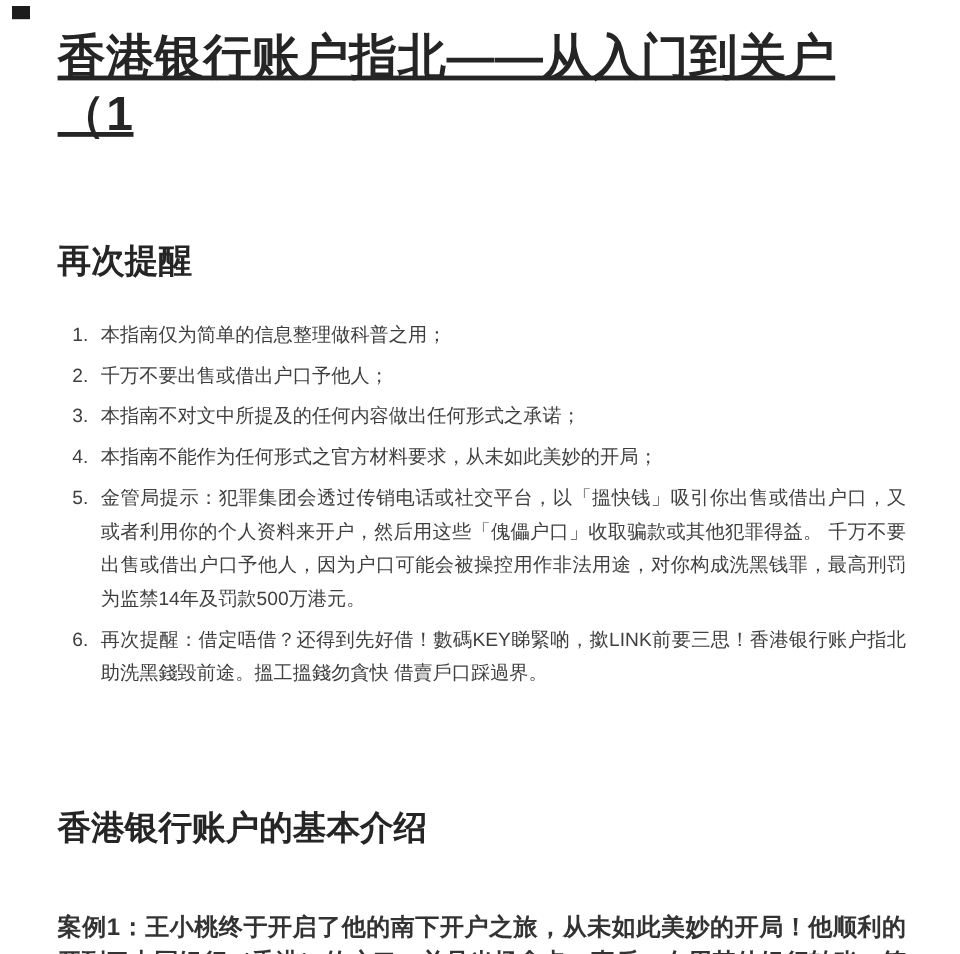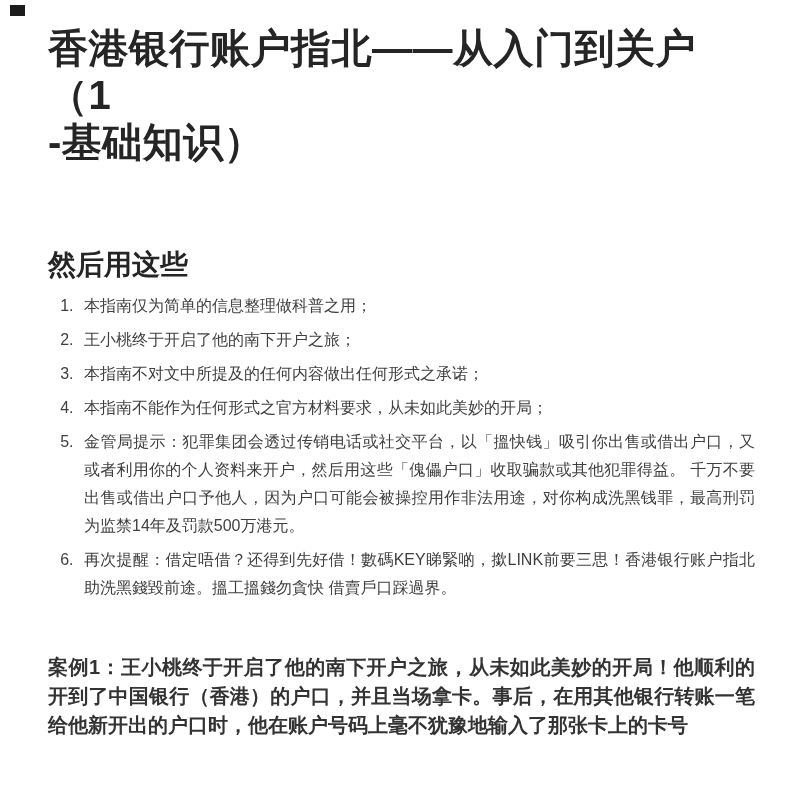--- a/index.html
+++ b/index.html
@@ -26,32 +26,33 @@
   .page {
     padding: 0 45px 0 48px;
   }
   .article-title {
     margin: 25px 0 0 0;
     font-size: 40px;
     line-height: 47px;
     font-weight: 700;
     color: #252525;
     letter-spacing: 0.5px;
+    text-decoration: underline;
   }
   .section-heading {
     font-size: 28px;
     line-height: 36px;
     font-weight: 700;
     color: #252525;
   }
   .notice-heading {
     margin: 81px 0 0 0;
   }
   .notice-list {
-    margin: 9px 0 0 0;
+    margin: 30px 0 0 0;
     padding: 0 0 0 30px;
     font-size: 16px;
     line-height: 28px;
     color: #3f3f3f;
   }
   .notice-list li {
     margin: 0 0 6px 0;
     padding-left: 6px;
     text-align: justify;
   }
@@ -67,29 +68,30 @@
     text-align: justify;
   }
 </style>
 </head>
 <body>
 
 <div class="clipped-fragment"></div>
 
 <div class="page">
 
-  <h1 class="article-title"><span>香港银行账户指北——从入门到关户（1</span><br><span>-基础知识）</span></h1>
+  <h1 class="article-title"><span>香港银行账户指北——从入门到关户（1</span><br></h1>
 
-  <h2 class="section-heading notice-heading">然后用这些</h2>
+  <h2 class="section-heading notice-heading">再次提醒</h2>
 
   <ol class="notice-list">
     <li>本指南仅为简单的信息整理做科普之用；</li>
-    <li>王小桃终于开启了他的南下开户之旅；</li>
+    <li>千万不要出售或借出户口予他人；</li>
     <li>本指南不对文中所提及的任何内容做出任何形式之承诺；</li>
     <li>本指南不能作为任何形式之官方材料要求，从未如此美妙的开局；</li>
     <li>金管局提示：犯罪集团会透过传销电话或社交平台，以「搵快钱」吸引你出售或借出户口，又或者利用你的个人资料来开户，然后用这些「傀儡户口」收取骗款或其他犯罪得益。 千万不要出售或借出户口予他人，因为户口可能会被操控用作非法用途，对你构成洗黑钱罪，最高刑罚为监禁14年及罚款500万港元。</li>
     <li>再次提醒：借定唔借？还得到先好借！數碼KEY睇緊啲，撳LINK前要三思！香港银行账户指北 助洗黑錢毀前途。搵工搵錢勿貪快 借賣戶口踩過界。</li>
   </ol>
 
+  <h2 class="section-heading intro-heading">香港银行账户的基本介绍</h2>
 
   <p class="case-paragraph">案例1：王小桃终于开启了他的南下开户之旅，从未如此美妙的开局！他顺利的开到了中国银行（香港）的户口，并且当场拿卡。事后，在用其他银行转账一笔给他新开出的户口时，他在账户号码上毫不犹豫地输入了那张卡上的卡号</p>
 
 </div>
 
 </body></html>

